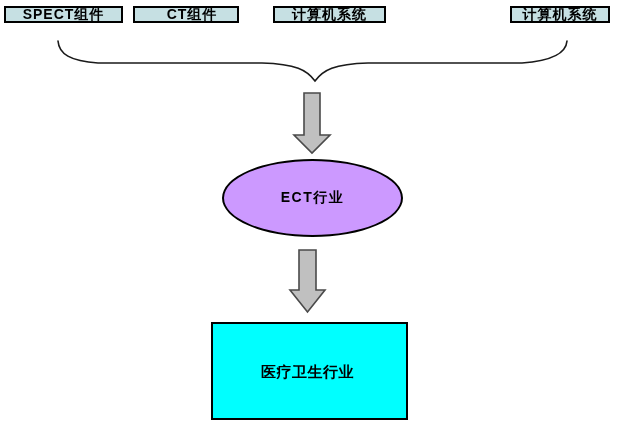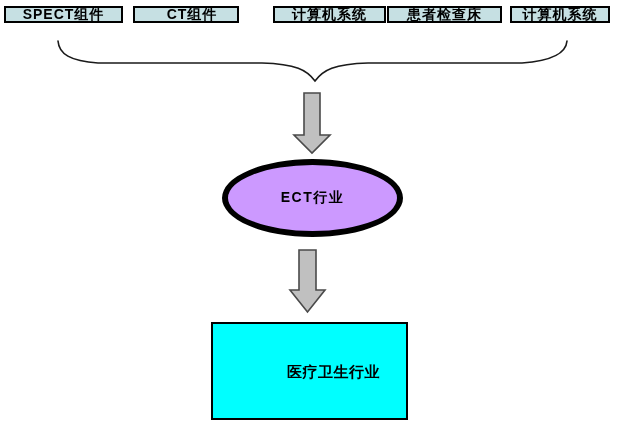--- a/index.html
+++ b/index.html
@@ -51,42 +51,42 @@
     white-space: nowrap;
   }
   .ellipse-node {
     position: absolute;
     left: 222px;
     top: 159px;
     width: 181px;
     height: 78px;
     box-sizing: border-box;
     background: var(--ellipse-fill, #cc99ff);
-    border: 6px solid #000000;
+    border: 2px solid #000000;
     border-radius: 50%;
     display: flex;
     align-items: center;
     justify-content: center;
     font-size: 14px;
     font-weight: bold;
     color: #000000;
     letter-spacing: 1.5px;
   }
   .bottom-node {
     position: absolute;
     left: 211px;
     top: 322px;
     width: 197px;
     height: 98px;
     box-sizing: border-box;
     background: var(--bottom-fill, #00ffff);
     border: 2px solid #000000;
     display: flex;
     flex-direction: column;
-    align-items: center;
+    align-items: flex-start;
     justify-content: center;
     font-size: 15px;
     font-weight: bold;
     color: #000000;
     line-height: 21px;
     letter-spacing: 0.5px;
     text-align: center;
     white-space: nowrap;
     padding-left: 48px;
   }
@@ -108,23 +108,20 @@
 
   <div class="component-box" style="left:4px;   width:119px;">
     <span>SPECT组件</span>
   </div>
   <div class="component-box" style="left:133px; width:106px;padding-left:12px;">
     <span>CT组件</span>
   </div>
   <div class="component-box" style="left:273px; width:113px;">
     <span>计算机系统</span>
   </div>
-  <div class="component-box" style="left:387px; width:115px;">
-    <span>患者检查床</span>
-  </div>
   <div class="component-box" style="left:510px; width:100px;">
     <span>计算机系统</span>
   </div>
 
   <div class="ellipse-node">
     <span>ECT行业</span>
   </div>
 
   <div class="bottom-node">
     <span>医疗卫生行业</span>

